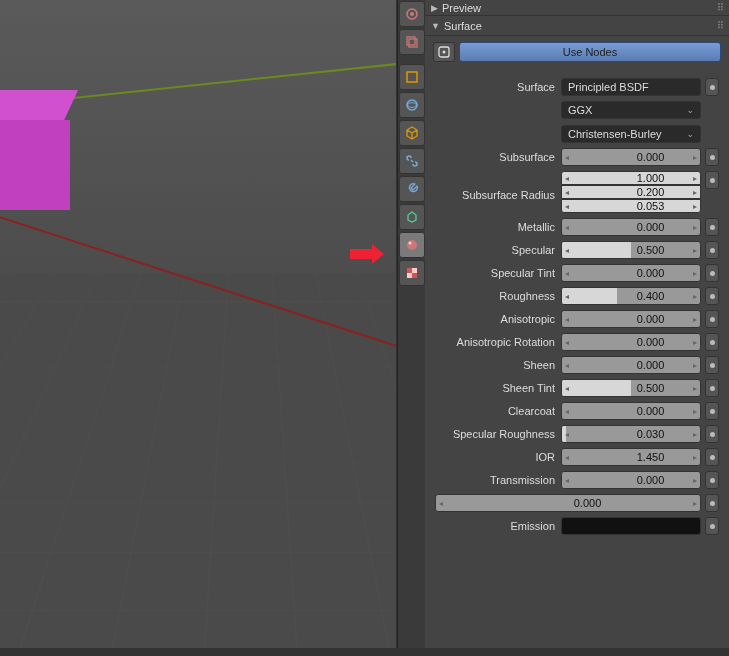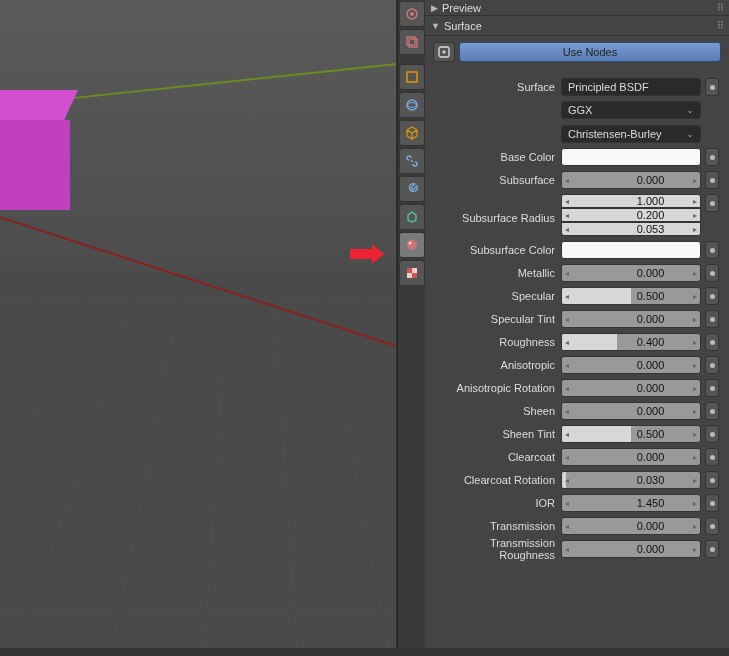--- a/index.html
+++ b/index.html
@@ -280,27 +280,20 @@
     <div class="prop-row" style="margin-top:6px">
       <div class="prop-label"></div>
       <div class="prop-value prop-select">
         <span>Christensen-Burley</span>
         <span class="chev">⌄</span>
       </div>
       <div class="link-dot spacer"></div>
     </div>
 
     <div id="props-container">
-        <div class="prop-row">
-          <div class="prop-label">Base Color</div>
-          <div class="prop-value prop-color" style="background: rgb(250, 250, 250);"></div>
-          <div class="link-dot">
-            <div class="c"></div>
-          </div>
-        </div>
         <div class="prop-row">
           <div class="prop-label">Subsurface</div>
           <div class="prop-value prop-num">
             <span class="chev-l">◂</span>
             <span class="txt">0.000</span>
             <span class="chev-r">▸</span>
           </div>
           <div class="link-dot">
             <div class="c"></div>
           </div>
@@ -322,27 +315,20 @@
               <span class="chev-l">◂</span>
               <span class="txt">0.053</span>
               <span class="chev-r">▸</span>
             </div>
           </div>
           <div class="link-dot">
             <div class="c"></div>
           </div>
         </div>
         <div class="prop-row">
-          <div class="prop-label">Subsurface Color</div>
-          <div class="prop-value prop-color" style="background: rgb(250, 250, 250);"></div>
-          <div class="link-dot">
-            <div class="c"></div>
-          </div>
-        </div>
-        <div class="prop-row">
           <div class="prop-label">Metallic</div>
           <div class="prop-value prop-num">
             <span class="chev-l">◂</span>
             <span class="txt">0.000</span>
             <span class="chev-r">▸</span>
           </div>
           <div class="link-dot">
             <div class="c"></div>
           </div>
         </div>
@@ -431,21 +417,21 @@
           <div class="prop-value prop-num">
             <span class="chev-l">◂</span>
             <span class="txt">0.000</span>
             <span class="chev-r">▸</span>
           </div>
           <div class="link-dot">
             <div class="c"></div>
           </div>
         </div>
         <div class="prop-row">
-          <div class="prop-label">Clearcoat Rotation</div>
+          <div class="prop-label">Specular Roughness</div>
           <div class="prop-value prop-num">
             <div class="fill" style="width: 3%;"></div>
             <span class="chev-l">◂</span>
             <span class="txt">0.030</span>
             <span class="chev-r">▸</span>
           </div>
           <div class="link-dot">
             <div class="c"></div>
           </div>
         </div>
@@ -465,26 +451,32 @@
           <div class="prop-value prop-num">
             <span class="chev-l">◂</span>
             <span class="txt">0.000</span>
             <span class="chev-r">▸</span>
           </div>
           <div class="link-dot">
             <div class="c"></div>
           </div>
         </div>
         <div class="prop-row">
-          <div class="prop-label">Transmission Roughness</div>
-          <div class="prop-value prop-num">
-            <span class="chev-l">◂</span>
-            <span class="txt">0.000</span>
-            <span class="chev-r">▸</span>
-          </div>
+          <div class="prop-value prop-num">
+            <span class="chev-l">◂</span>
+            <span class="txt">0.000</span>
+            <span class="chev-r">▸</span>
+          </div>
+          <div class="link-dot">
+            <div class="c"></div>
+          </div>
+        </div>
+        <div class="prop-row">
+          <div class="prop-label">Emission</div>
+          <div class="prop-value prop-color dark" style="background: rgb(17, 17, 17);"></div>
           <div class="link-dot">
             <div class="c"></div>
           </div>
         </div>
       </div>
 
   </div>
 </div>
 
 </body></html>

